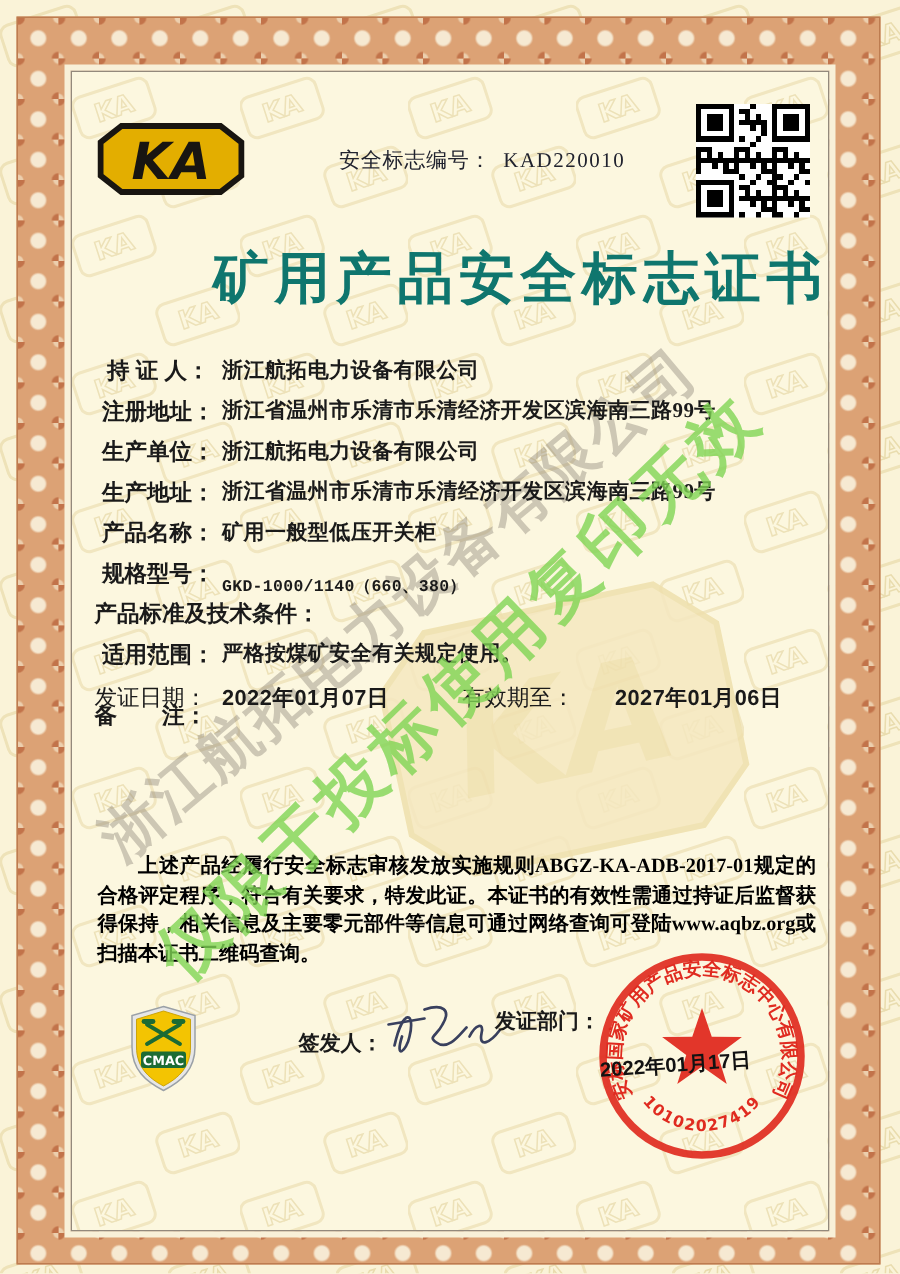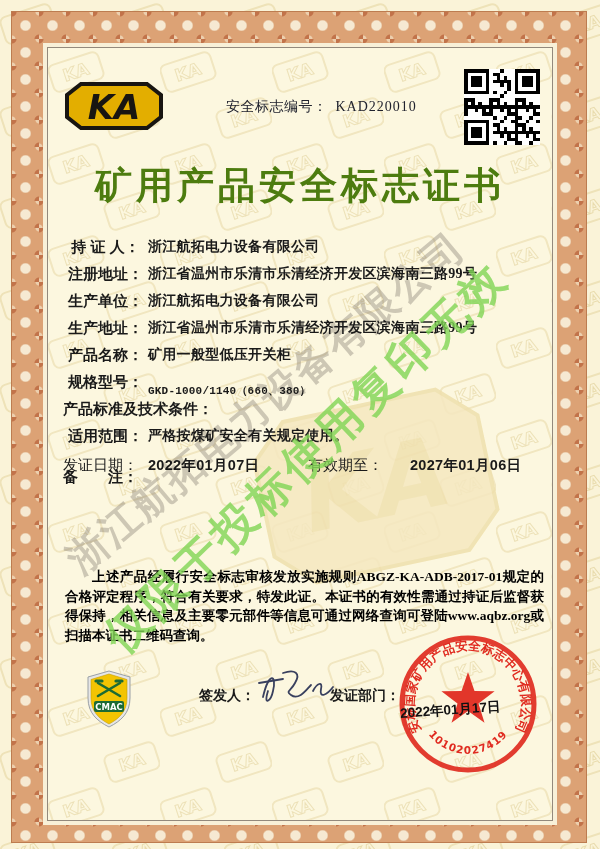--- a/index.html
+++ b/index.html
@@ -48,22 +48,22 @@
   .wm-notice { left:-55px; top:379px; width:626px; height:60px; line-height:60px;
     font-size:45px; letter-spacing:4px; color:rgba(128,212,84,.8);
     transform:rotate(-44deg); z-index:6; }
 
   .layer { position:absolute; inset:0; z-index:3; }
 
   .cert-no { left:178px; top:50px; font-family:"Liberation Serif","DejaVu Serif",serif;
     font-weight:normal; font-size:14px; color:#20222e; letter-spacing:.5px; }
   .cert-no .val { margin-left:8px; letter-spacing:1px; }
 
-  .doc-title { left:0; top:113px; width:100%; text-align:center;
-    font-size:37px; font-weight:900; letter-spacing:4px; color:#4d7c0f;
+  .doc-title { left:0; top:113px; width:100%; text-align:right;
+    font-size:37px; font-weight:900; letter-spacing:4px; color:#0f766e;
     font-family:"Liberation Serif","DejaVu Serif",serif; }
 
   .fields { left:15px; top:190px; width:478px; }
   .frow { display:flex; align-items:flex-start; height:27px; }
   .frow .lab { width:85px; flex:0 0 85px; font-size:15px; font-weight:bold;
     white-space:nowrap;text-align:center; }
   .frow.wide .lab { width:auto; flex:0 0 auto; margin-right:12px; }
   .frow .val { font-family:"Liberation Serif","DejaVu Serif",serif;
     font-weight:bold; font-size:14px; letter-spacing:.3px; }
   .frow .val.mono { font-family:Liberation Mono, monospace;
@@ -78,21 +78,21 @@
   .dates .val2 { margin-left:10px; }
 
   .remark { left:15px; top:420px; font-size:15px; font-weight:bold; }
 
   .statement { left:17px; top:519px; width:479px;
     font-family:"Liberation Serif","DejaVu Serif",serif; font-weight:bold;
     font-size:13.5px; line-height:19.5px; text-align:justify; text-indent:2em;
     color:#000000; }
 
   .signer-label { left:151px; top:639px; font-size:14px; font-weight:bold; }
-  .dept-label   { left:282px; top:639px; font-size:14px; font-weight:bold; }
+  .dept-label   { left:282px; top:624px; font-size:14px; font-weight:bold; }
   .signature    { left:201px; top:613px; }
 
   .badge { left:37px; top:622px; }
 
   .seal { left:340px; top:576px; z-index:4; }
   .seal-date { left:352px; top:653px; width:112px; z-index:5;
     font-size:13.5px; font-weight:bold; color:#121212; transform:rotate(-4deg);
     white-space:nowrap; }
 </style>
 </head>

